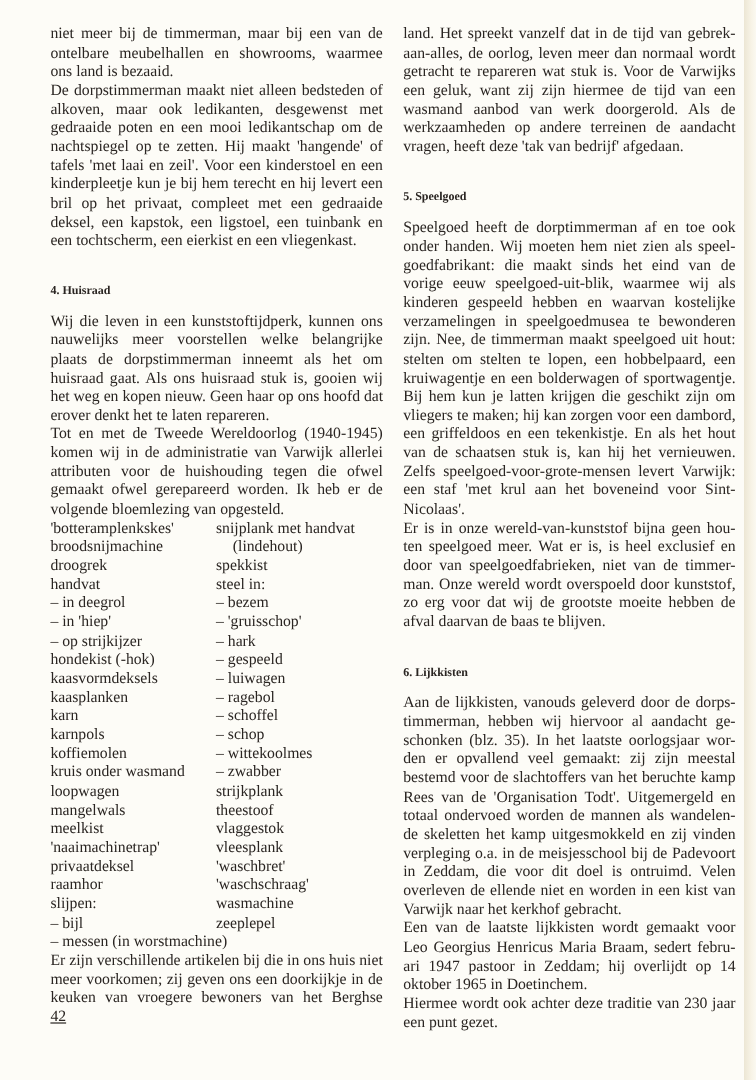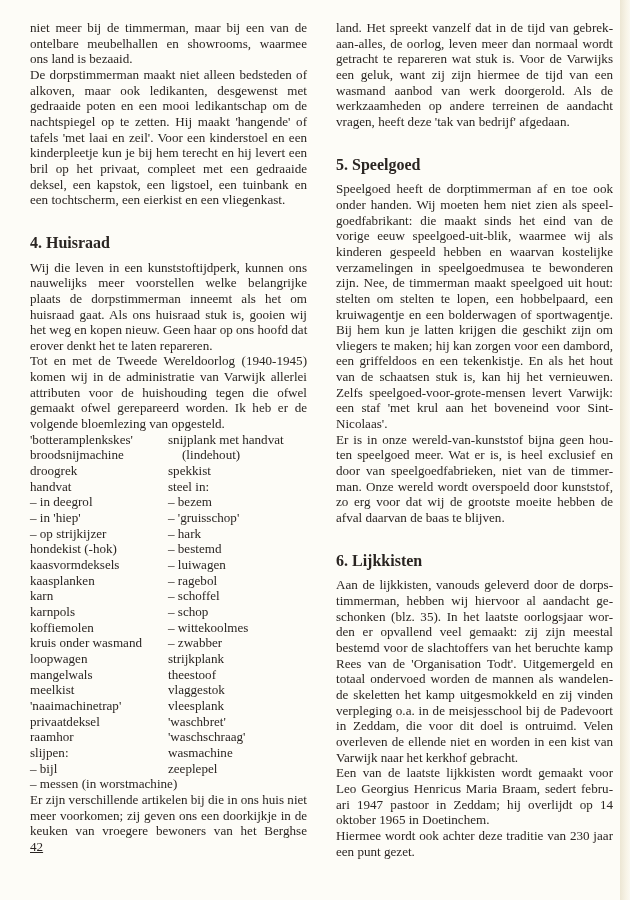--- a/index.html
+++ b/index.html
@@ -12,27 +12,27 @@
     }
     .page-edge {
       position: absolute; top: 0; right: 0; width: 10px; height: 900px;
       background: linear-gradient(to right, #ece6d4 0%, #f7f3e6 60%, #fbf9f1 100%);
     }
     .column {
       position: absolute; top: 20px;
       font-size: 13.1px; line-height: 15.65px;
       text-align: justify;
     }
-    .col-left { left: 30px; width: 277px; }
+    .col-left { left: 42px; width: 277px; }
     .col-right { left: 336px; width: 277px; }
     p { margin: 0; }
     .line { display: block; text-align: justify; text-align-last: justify; white-space: nowrap; }
     .line.last { text-align-last: left; }
     h2 {
-      font-size: 16px; font-weight: bold; margin: 0;
+      font-size: 10px; font-weight: bold; margin: 0;
       line-height: 15.65px;
     }
     .gap-before-heading { height: 27px; }
     .gap-after-heading { height: 9px; }
     .list { display: grid; grid-template-columns: 138px 139px; }
     .list span { display: block; white-space: nowrap; }
     .indent { padding-left: 14px; }
     .page-number { display: block; text-decoration: underline; }
   </style>
 </head>
@@ -104,21 +104,21 @@
         <span>– bijl</span>
       </div>
     <div>
         <span>snijplank met handvat</span>
         <span class="indent">(lindehout)</span>
         <span>spekkist</span>
         <span>steel in:</span>
         <span>– bezem</span>
         <span>– 'gruisschop'</span>
         <span>– hark</span>
-        <span>– bestemd</span>
+        <span>– gespeeld</span>
         <span>– luiwagen</span>
         <span>– ragebol</span>
         <span>– schoffel</span>
         <span>– schop</span>
         <span>– wittekoolmes</span>
         <span>– zwabber</span>
         <span>strijkplank</span>
         <span>theestoof</span>
         <span>vlaggestok</span>
         <span>vleesplank</span>

